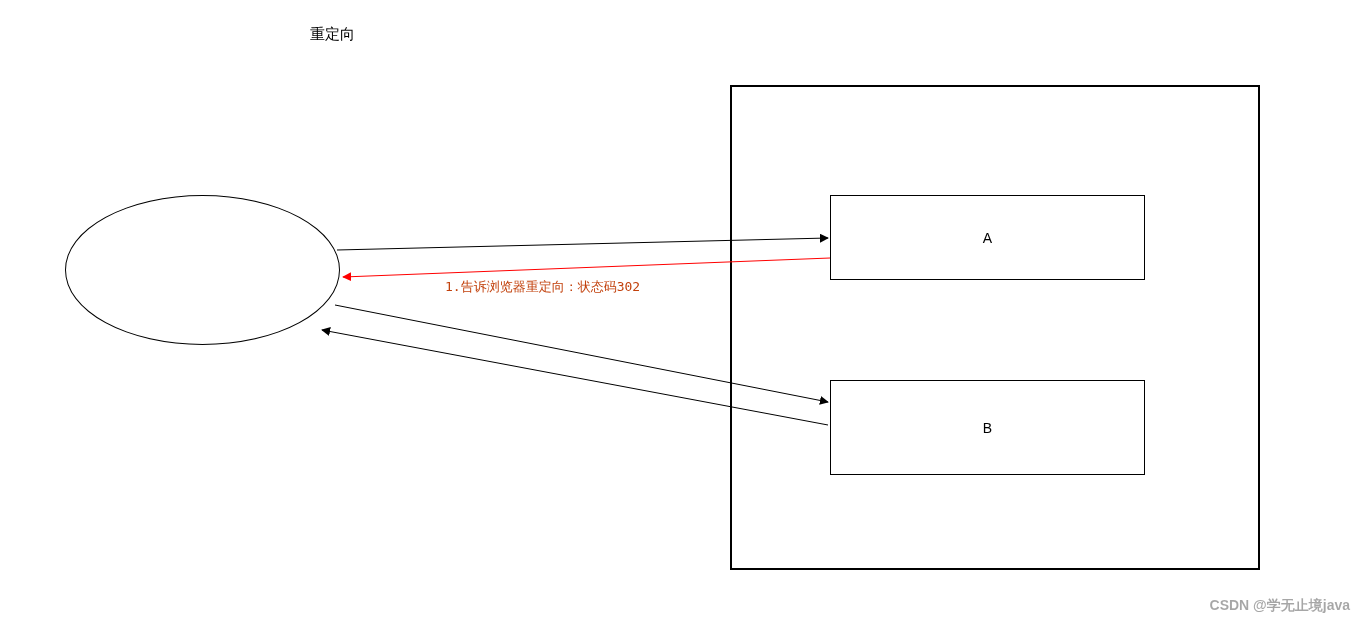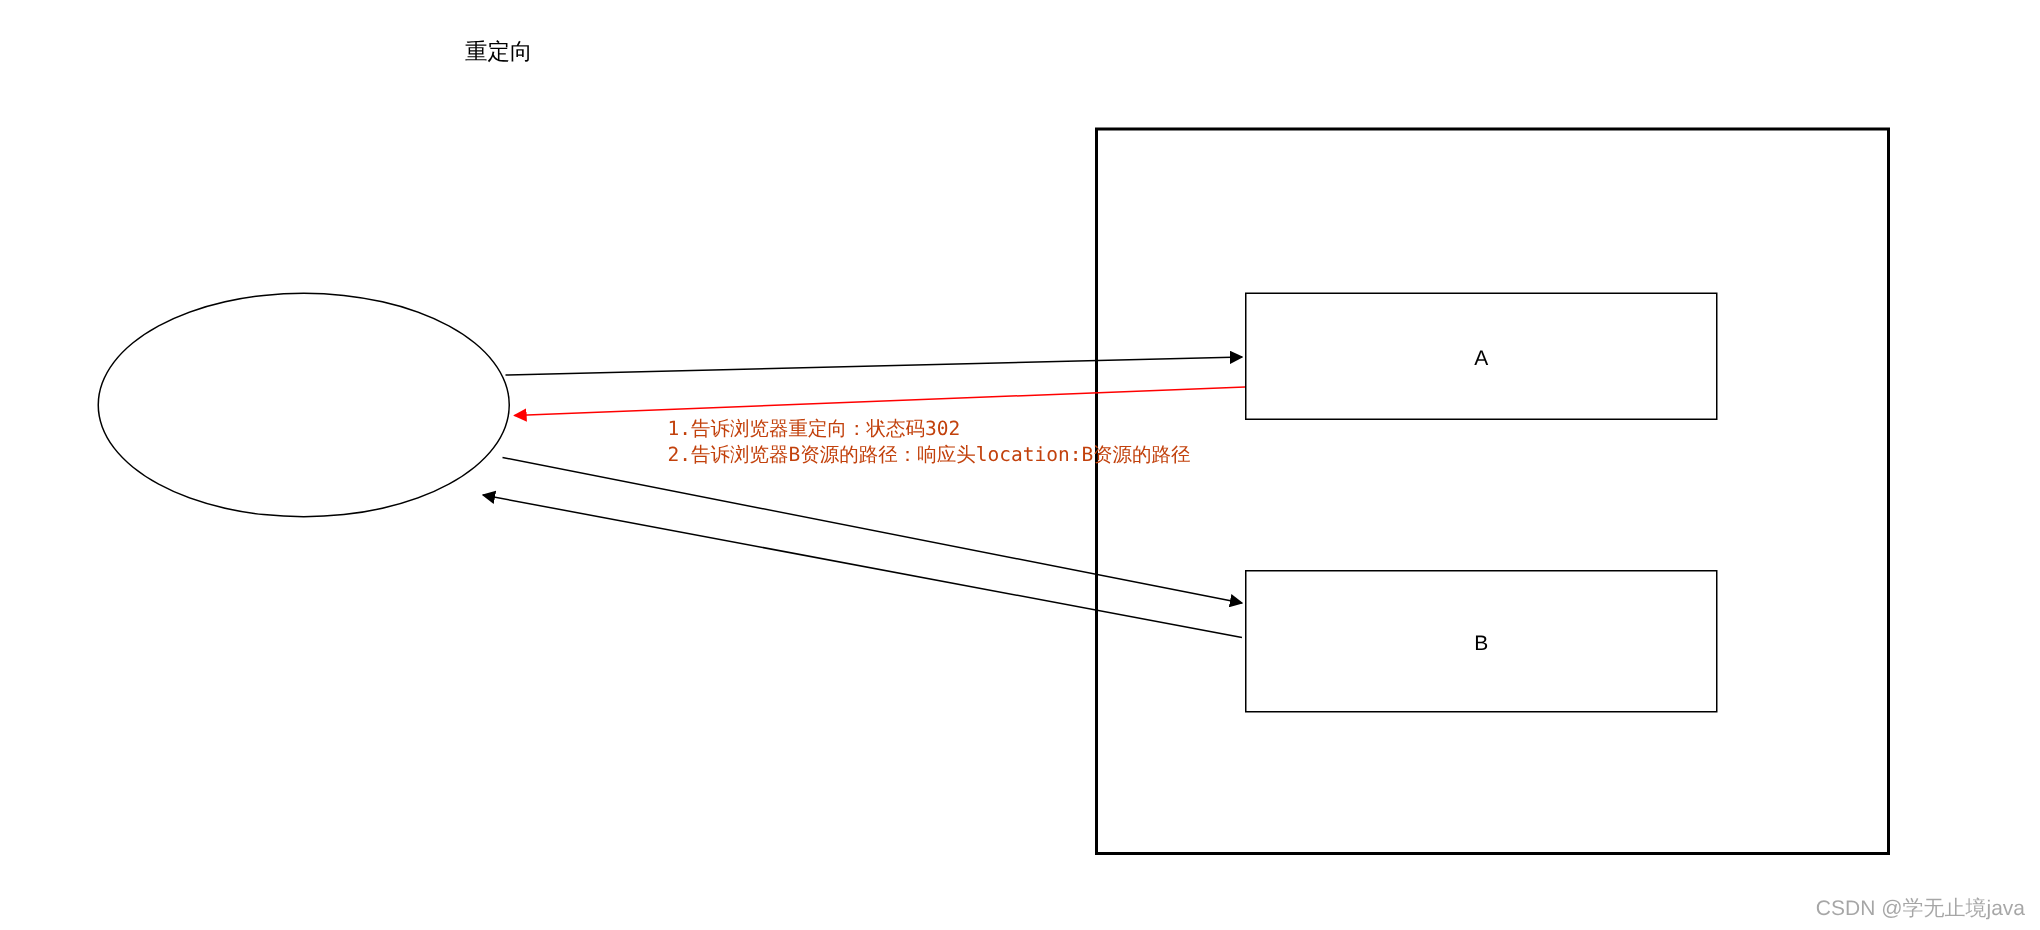--- a/index.html
+++ b/index.html
@@ -74,20 +74,21 @@
       line-height: 1.3;
       font-family: "SimSun", "宋体", monospace;
     }
     .watermark {
       position: absolute;
       right: 10px;
       bottom: 5px;
       color: rgba(0,0,0,0.35);
       font-size: 14px;
       font-family: Arial, sans-serif;
+      font-weight: bold;
     }
     svg.arrows {
       position: absolute;
       left: 0;
       top: 0;
       width: 1360px;
       height: 620px;
       pointer-events: none;
     }
   </style>
@@ -122,16 +123,15 @@
 
   <line x1="830" y1="258" x2="343" y2="277" stroke="#ff0000" stroke-width="1" marker-end="url(#arrow-red)"></line>
 
   <line x1="335" y1="305" x2="828" y2="402" stroke="#000" stroke-width="1" marker-end="url(#arrow-black)"></line>
 
   <line x1="828" y1="425" x2="322" y2="330" stroke="#000" stroke-width="1" marker-end="url(#arrow-black)"></line>
 </svg>
 
 <div class="red-text">
   <div>1.告诉浏览器重定向：状态码302</div>
-  <div>2.告诉浏览器B资源的路径：响应头location:B资源的路径</div>
 </div>
 
 <div class="watermark">CSDN @学无止境java</div>
 
 </body></html>

